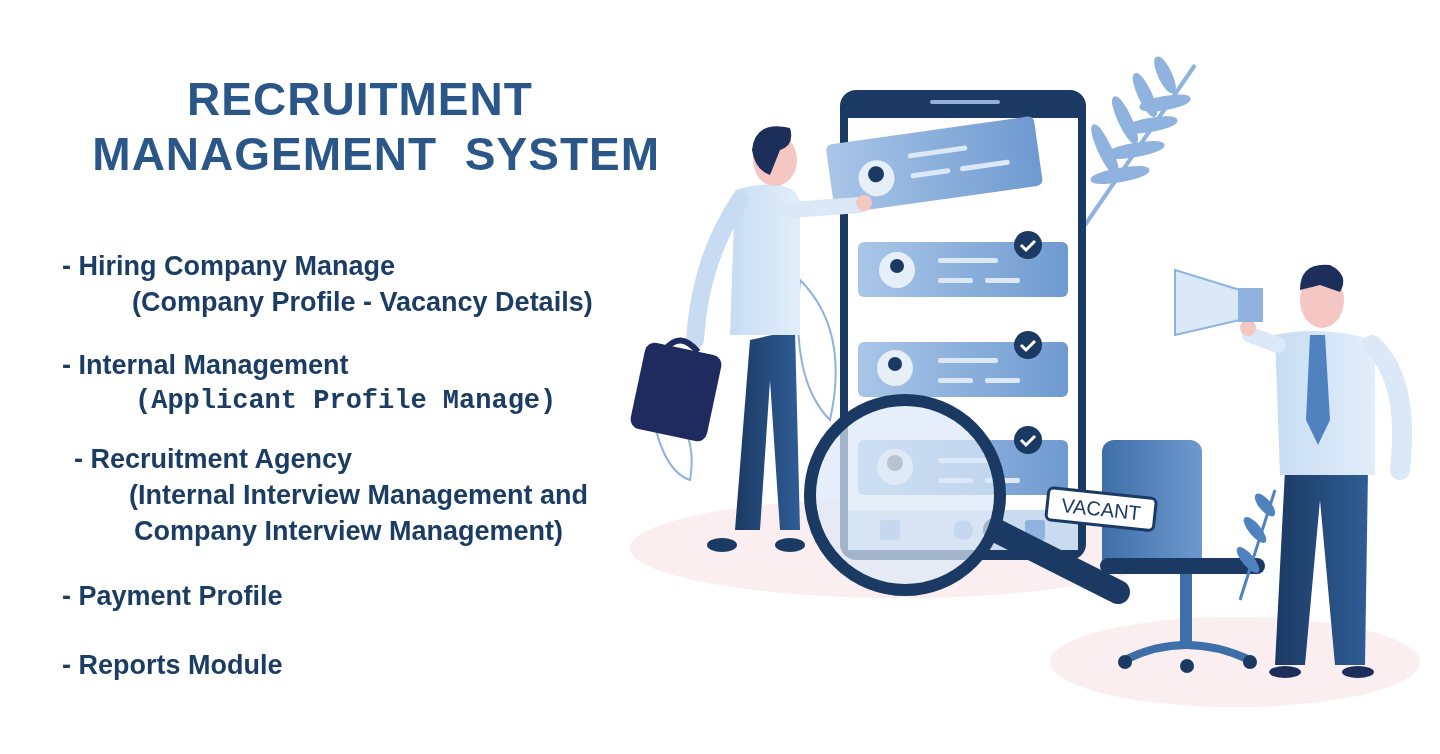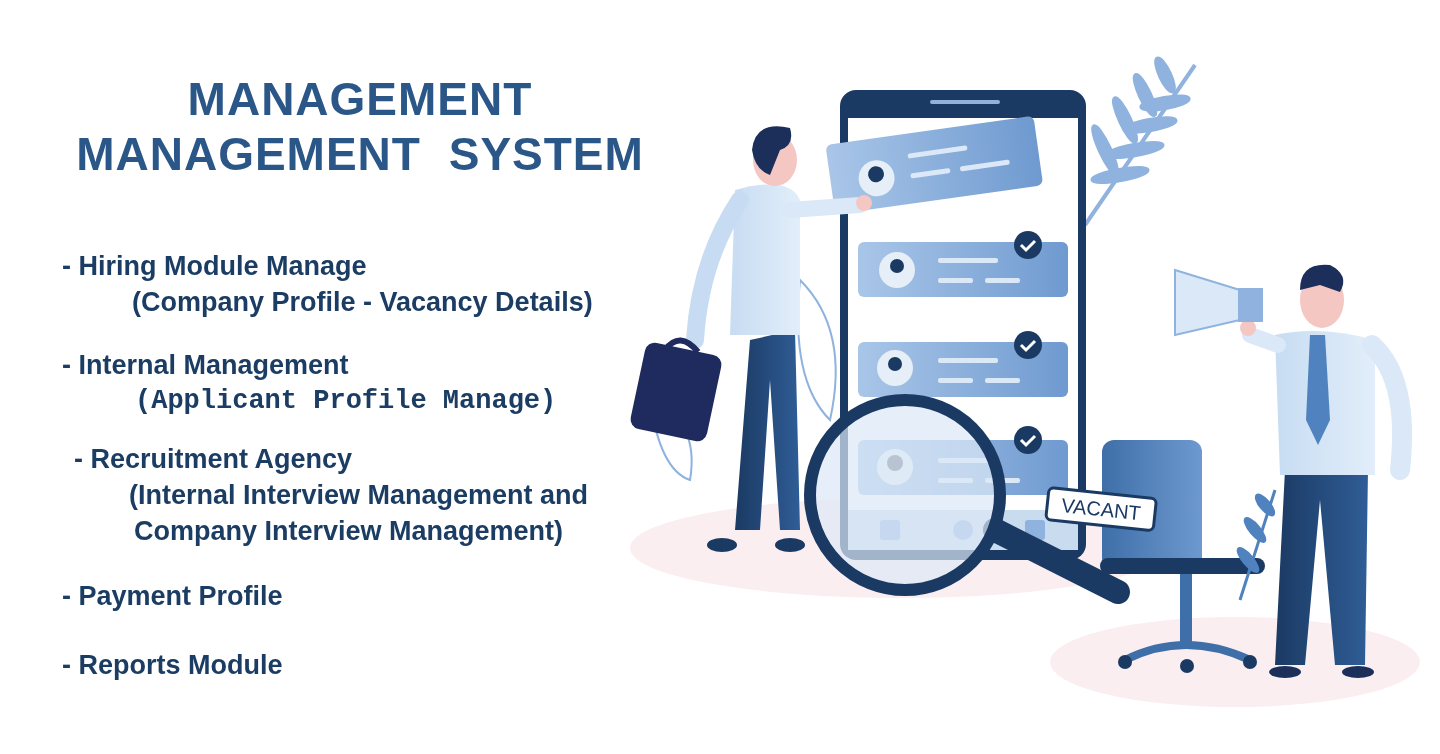--- a/index.html
+++ b/index.html
@@ -1,37 +1,37 @@
 <!DOCTYPE html>
 <html><head>
 <meta charset="utf-8">
 <style>
   html,body{margin:0;padding:0;}
   body{width:1440px;height:754px;background:#ffffff;position:relative;overflow:hidden;font-family:"Liberation Sans",sans-serif;}
   .title{position:absolute;left:60px;top:72px;width:600px;text-align:center;color:#2b5788;font-weight:bold;font-size:46px;line-height:55px;letter-spacing:1px;}
-  .title .l2{word-spacing:14px;}
+  .title .l2{word-spacing:14px;text-align:right;}
   .module{position:absolute;left:62px;color:#1c3d63;font-weight:bold;font-size:27px;line-height:36px;}
   .module .sub{display:block;text-align:center;}
   .m1{top:248px;} .m1 .sub{padding-left:70px;}
   .m2{top:347px;} .m2 .sub{padding-left:73px;font-family:Liberation Mono, monospace;}
   .m3{top:441px;margin-left:12px;} .m3 .sub{padding-left:55px;} .m3 .sub2{padding-left:60px;display:block;}
   .m4{top:578px;}
   .m5{top:647px;}
   .illus{position:absolute;left:620px;top:40px;width:820px;height:700px;}
 </style>
 </head>
 <body>
 
 <div class="title">
-  <div>MANAGEMENT</div>
+  <div>RECRUITMENT</div>
   <div class="l2">MANAGEMENT SYSTEM</div>
 </div>
 
 <div class="module m1">
-  <span>- Hiring Module Manage</span>
+  <span>- Hiring Company Manage</span>
   <span class="sub">(Company Profile - Vacancy Details)</span>
 </div>
 <div class="module m2">
   <span>- Internal Management</span>
   <span class="sub">(Applicant Profile Manage)</span>
 </div>
 <div class="module m3">
   <span>- Recruitment Agency</span>
   <span class="sub">(Internal Interview Management and</span>
   <span class="sub2">Company Interview Management)</span>

